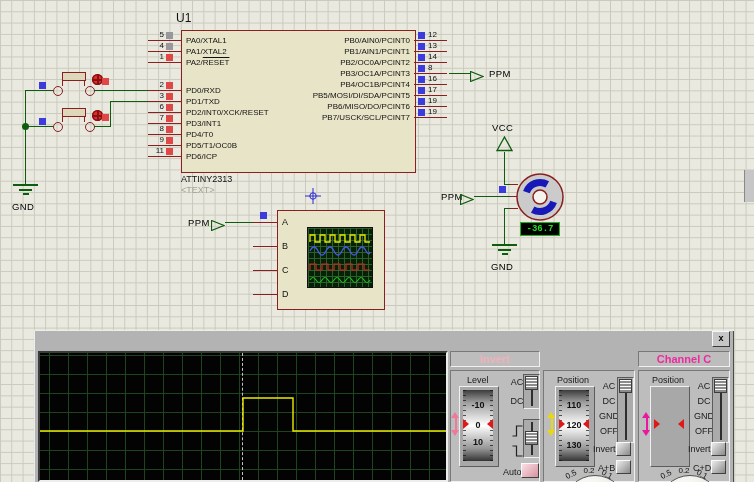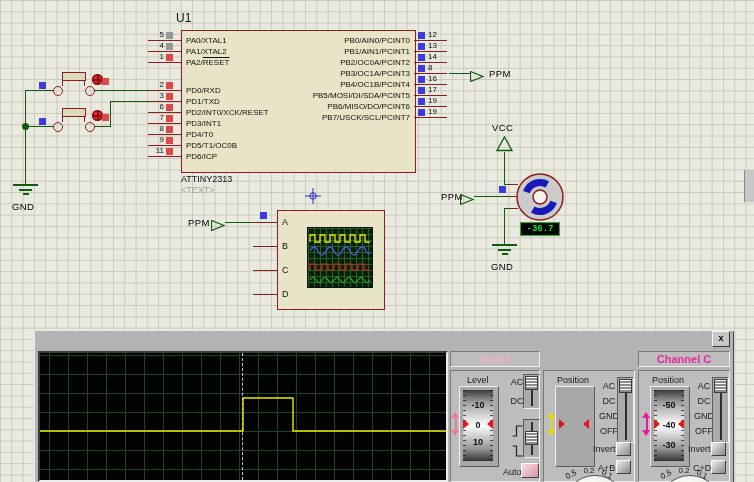--- a/index.html
+++ b/index.html
@@ -334,20 +334,25 @@
           <div class="a vknob" style="top:11px"></div>
       </div>
       <div class="a slbl" style="left:53px;top:116px">Auto</div>
       <div class="a autobtn" style="left:71px;top:112px"></div>
     </div>
 
     <div class="a panel" style="left:509px;top:21px;width:92px;height:131px">
       <div class="a pbody"></div>
       <div class="a slbl" style="left:14px;top:24px">Position</div>
       <div class="a wheel-bezel" style="left:12px;top:35px">
+        <div class="a wheel">
+            <div class="a wheel-val" style="left:0;top:11px">110</div>
+            <div class="a wheel-val" style="left:0;top:31px">120</div>
+            <div class="a wheel-val" style="left:0;top:51px">130</div>
+          </div>
         <div class="a tri-r" style="left:3px;top:31.5px"></div>
         <div class="a tri-l" style="left:27px;top:31.5px"></div>
       </div>
       <div class="a dblarrow" style="left:4px;top:61px">
         <div class="a da-up" style="border-bottom-color:#e8d810"></div>
           <div class="a da-bar" style="background:#e8d810"></div>
           <div class="a da-dn" style="border-top-color:#e8d810"></div>
       </div>
       <div class="a" style="left:52px;top:30px;width:28px">
           <div class="a slbl" style="left:0;top:0px;width:100%;text-align:center">AC</div>
@@ -369,25 +374,20 @@
           <div class="a knob-val" style="left:21px;top:1px;transform:rotate(0deg)">0.2</div>
           <div class="a knob-val" style="left:39px;top:5px;transform:rotate(28deg)">0.1</div>
         </div>
     </div>
 
     <div class="a panel" style="left:604px;top:21px;width:92px;height:131px">
       <div class="a hdr" style="color:#ee2aa0">Channel C</div>
       <div class="a pbody"></div>
       <div class="a slbl" style="left:14px;top:24px">Position</div>
       <div class="a wheel-bezel" style="left:12px;top:35px">
-        <div class="a wheel">
-            <div class="a wheel-val" style="left:0;top:11px">-50</div>
-            <div class="a wheel-val" style="left:0;top:31px">-40</div>
-            <div class="a wheel-val" style="left:0;top:51px">-30</div>
-          </div>
         <div class="a tri-r" style="left:3px;top:31.5px"></div>
         <div class="a tri-l" style="left:27px;top:31.5px"></div>
       </div>
       <div class="a dblarrow" style="left:4px;top:61px">
         <div class="a da-up" style="border-bottom-color:#e818a0"></div>
           <div class="a da-bar" style="background:#e818a0"></div>
           <div class="a da-dn" style="border-top-color:#e818a0"></div>
       </div>
       <div class="a" style="left:52px;top:30px;width:28px">
           <div class="a slbl" style="left:0;top:0px;width:100%;text-align:center">AC</div>

